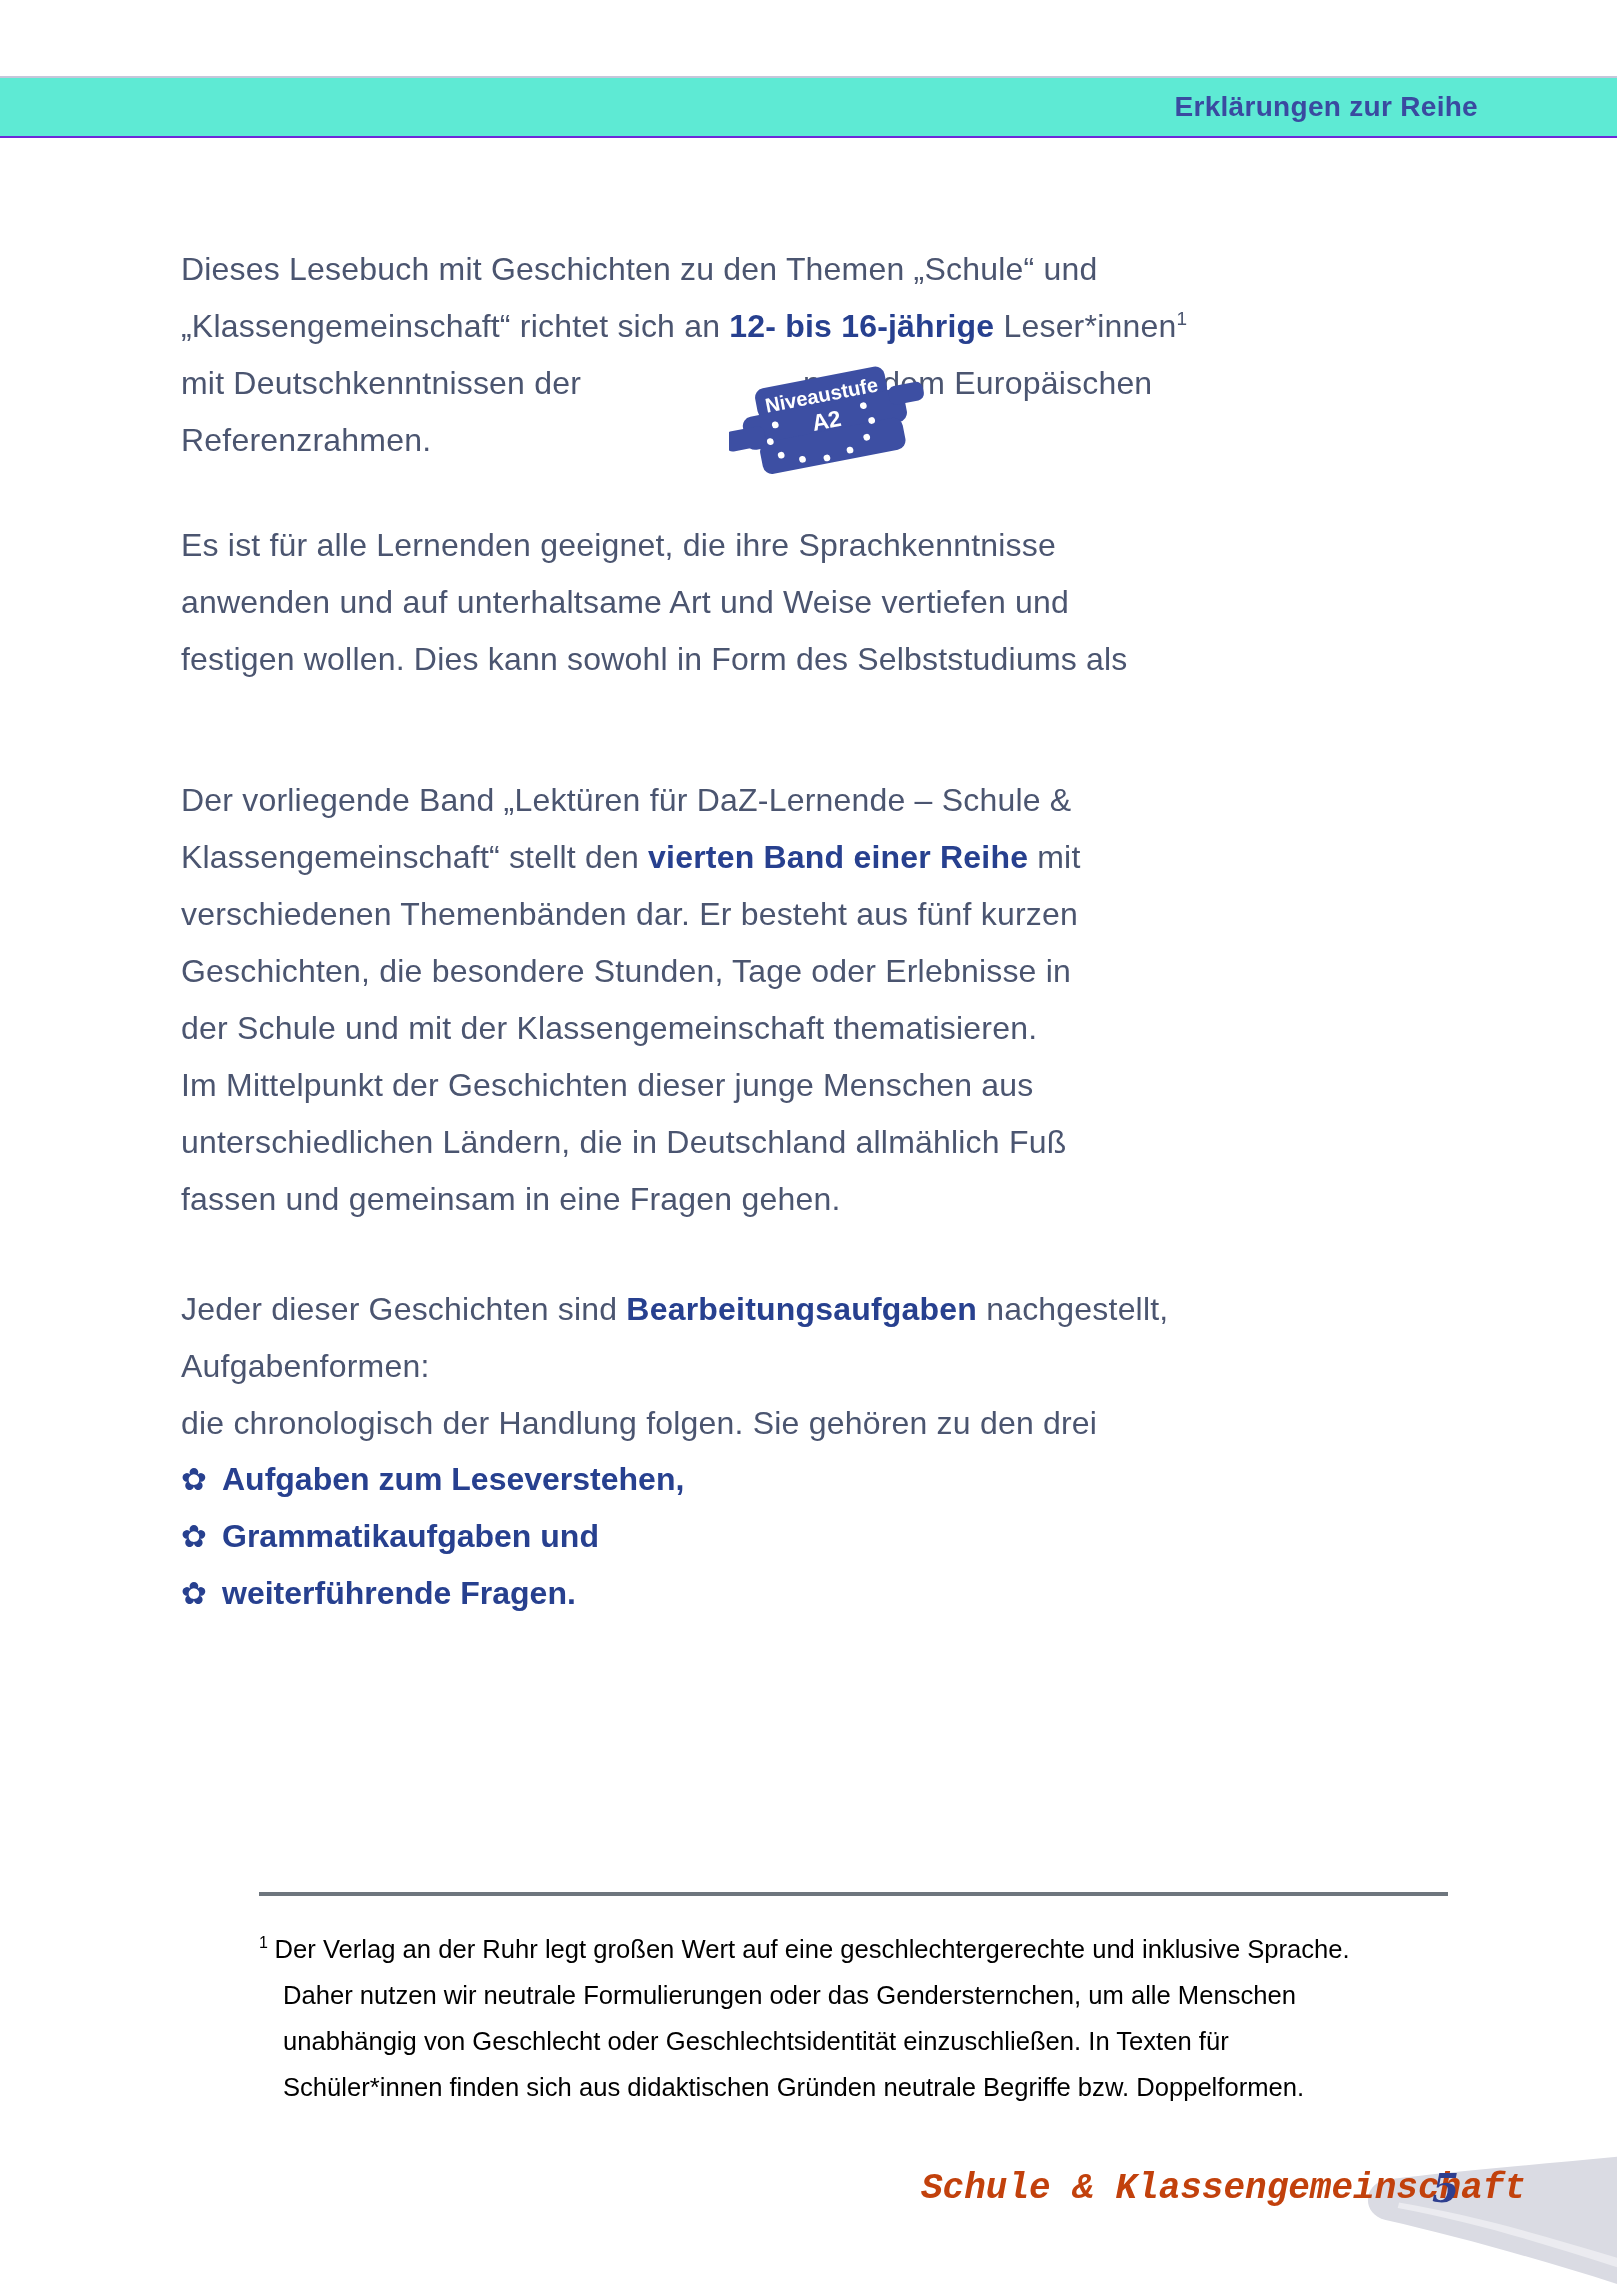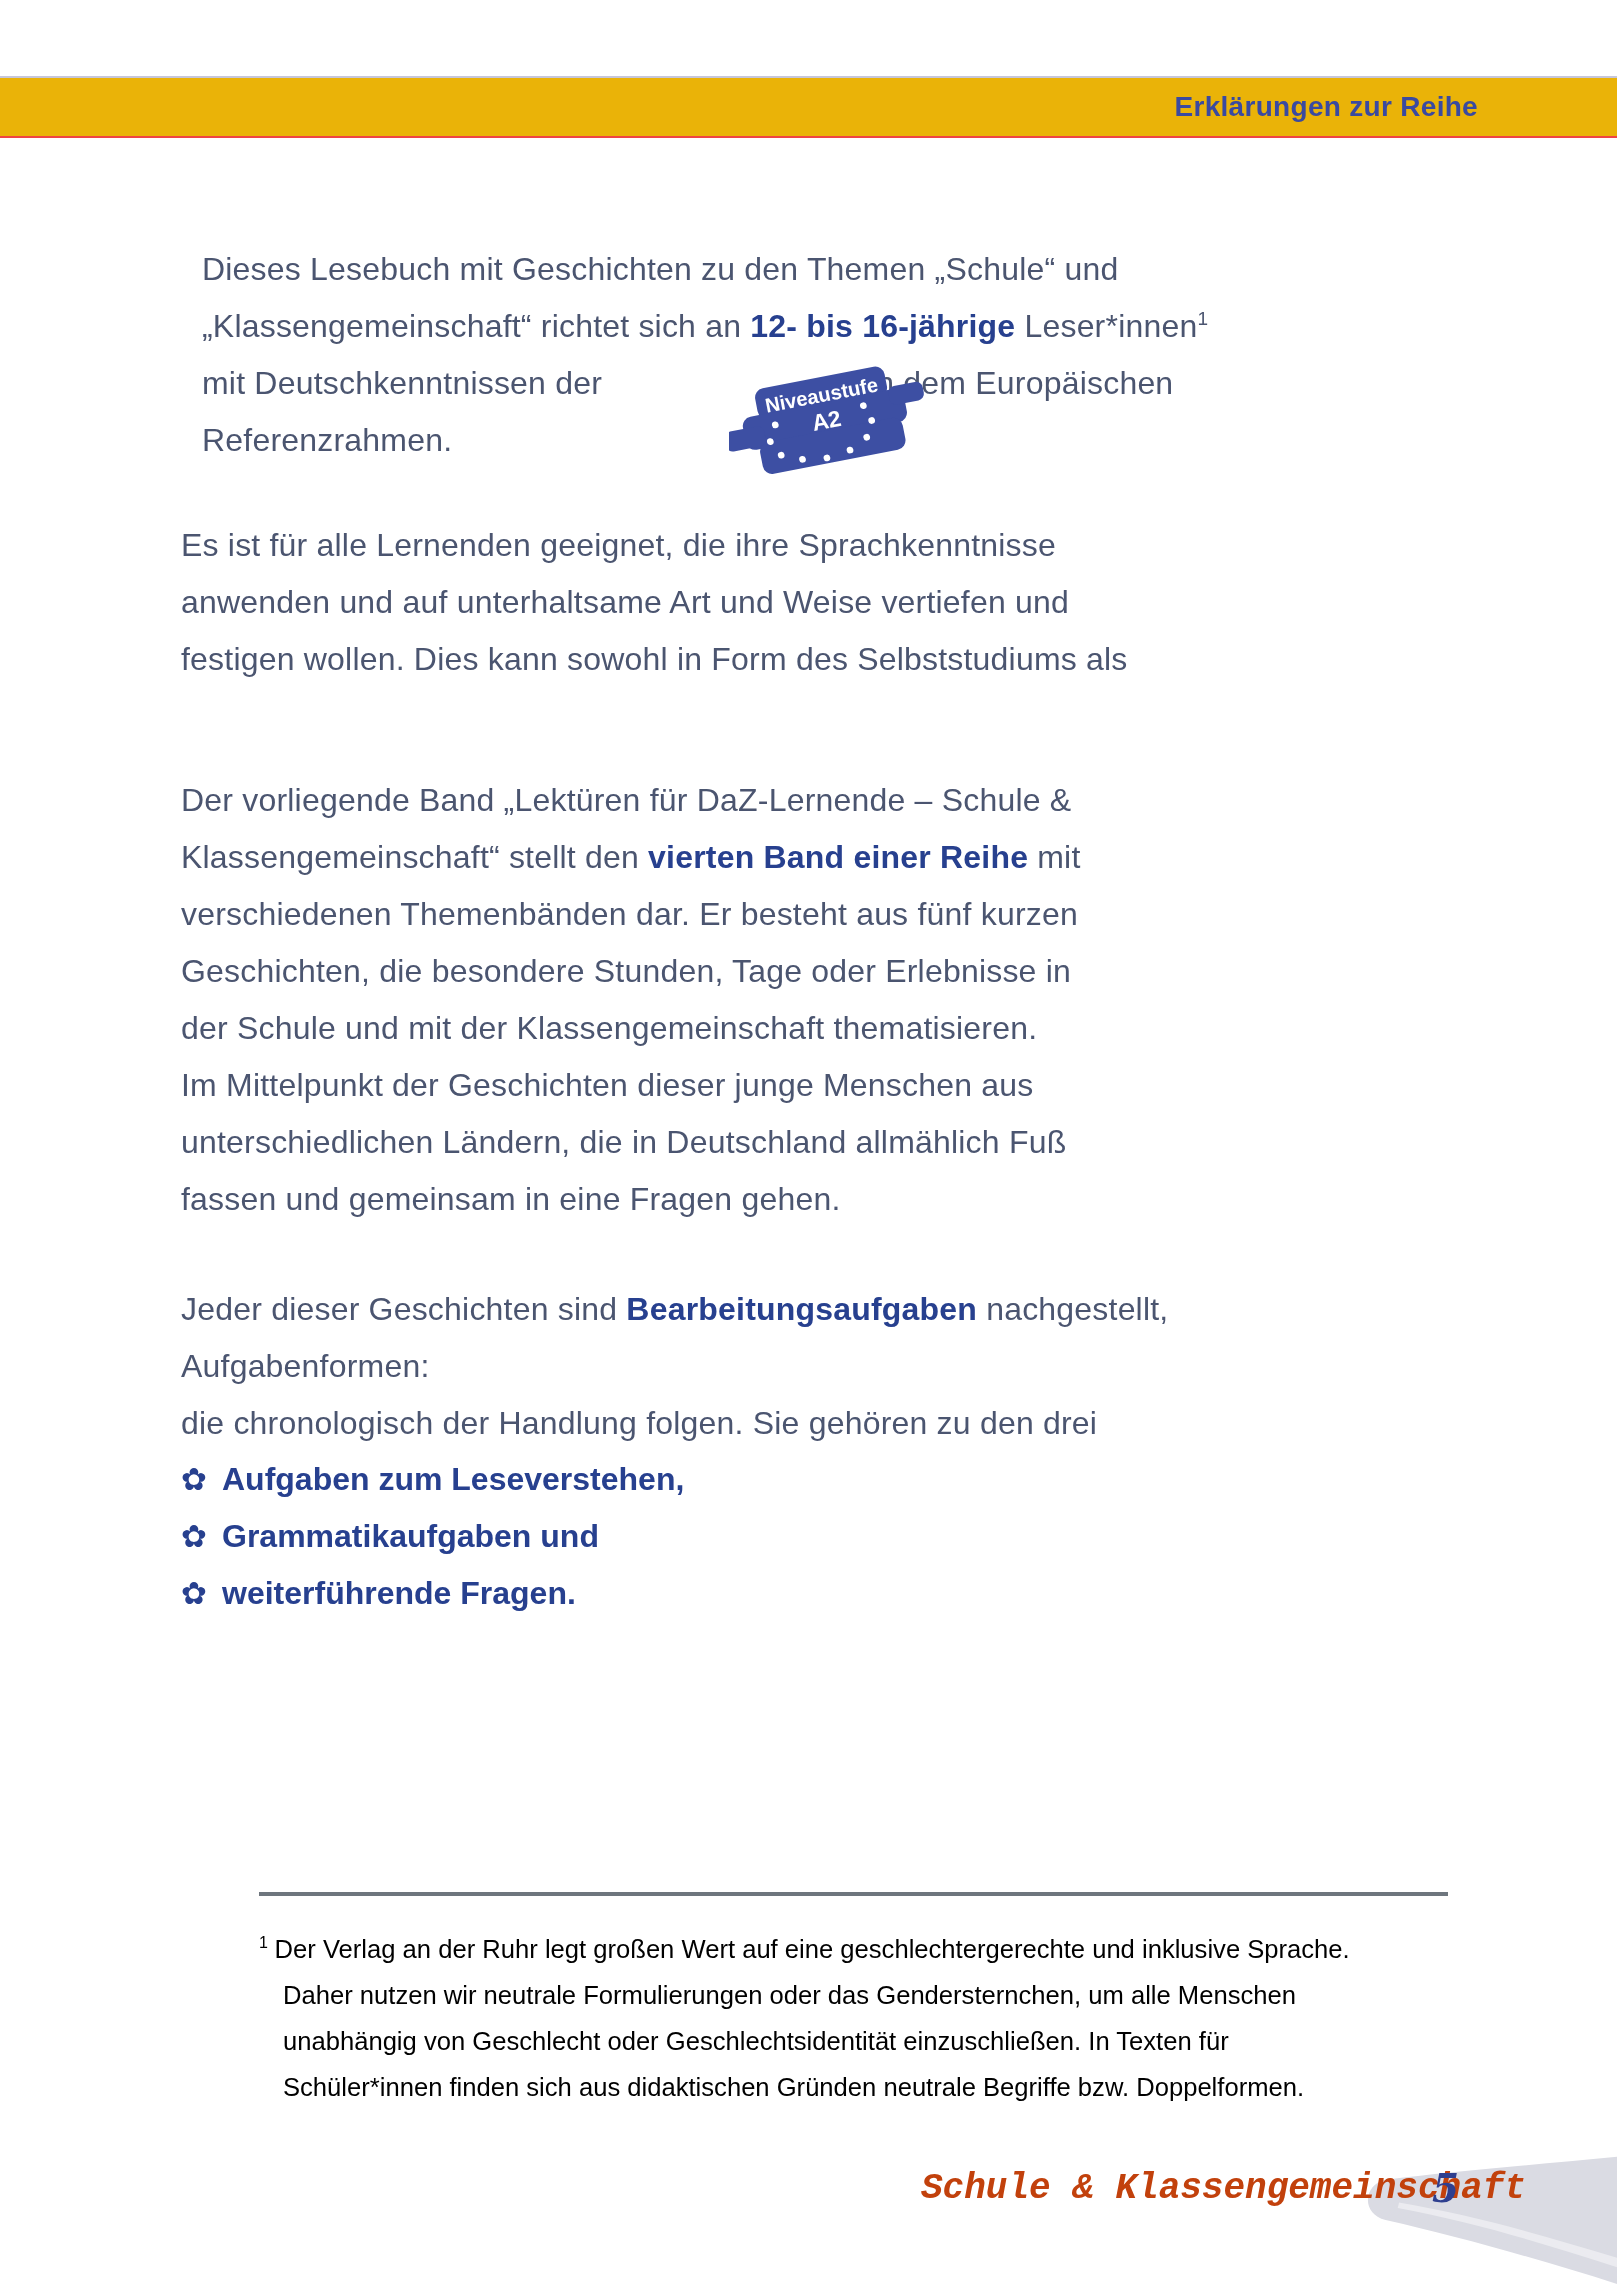--- a/index.html
+++ b/index.html
@@ -12,23 +12,23 @@
     font-family: "Liberation Sans", sans-serif;
     color: #4b5570;
   }
 
   
   .band {
     position: absolute;
     left: 0; right: 0;
     top: 76px;
     height: 58px;
-    background: #eab308;
+    background: #5eead4;
     border-top: 2px solid #c6c6da;
-    border-bottom: 2px solid #ef4444;
+    border-bottom: 2px solid #6d28d9;
     padding-left: 48px;
   }
   .band-title {
     position: absolute;
     right: 139px;
     top: 0;
     height: 58px;
     line-height: 58px;
     font-size: 28px;
     font-weight: 700;
@@ -48,21 +48,21 @@
   }
   .para .line { white-space: nowrap; }
   .accent { font-weight: 700; color: #27408f; }
   sup.fn-ref {
     font-size: 19px;
     vertical-align: super;
     line-height: 0;
   }
   .badge-gap { display: inline-block; width: 222px; }
 
-  #p1 { top: 241px; margin-left: 21px; }
+  #p1 { top: 241px; }
   #p2 { top: 517px; }
   #p3 { top: 772px; }
   #p4 { top: 1281px; }
 
   
   .level-badge {
     position: absolute;
     left: 729px;
     top: 364px;
     width: 202px;

